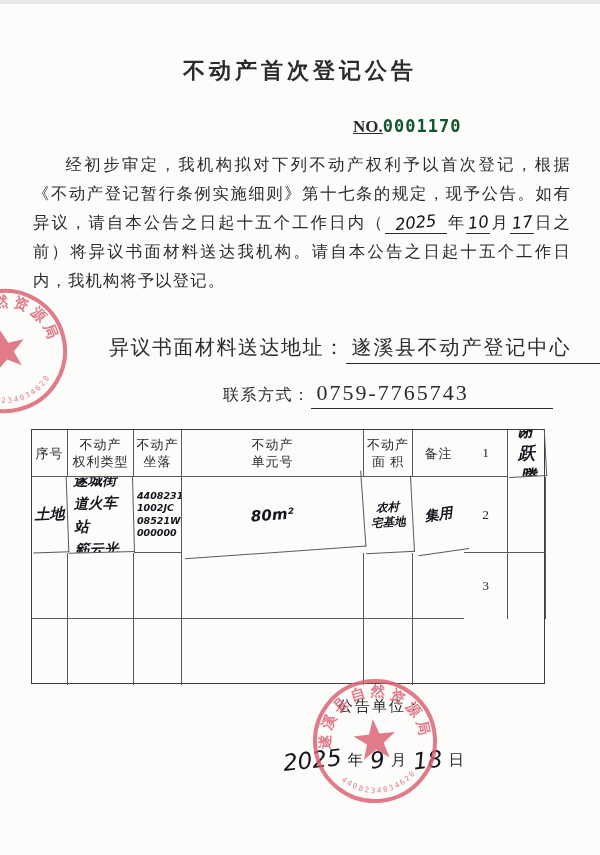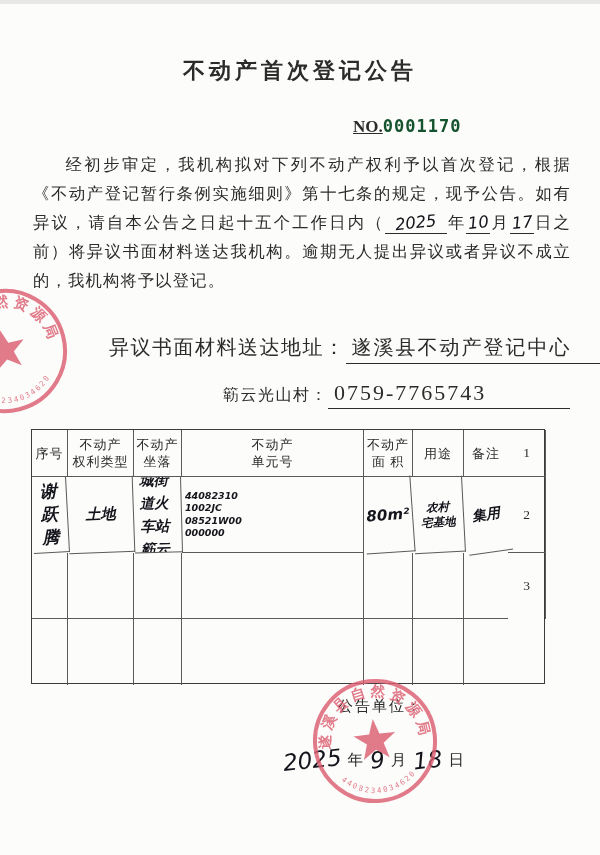--- a/index.html
+++ b/index.html
@@ -91,42 +91,41 @@
 
 <div class="page">
 
   <div class="title">不动产首次登记公告</div>
 
   <div class="no-line">
     <span class="no-prefix">NO.</span><span class="no-value">0001170</span>
   </div>
 
   <div class="notice">
-    <span>经初步审定，我机构拟对下列不动产权利予以首次登记，根据《不动产登记暂行条例实施细则》第十七条的规定，现予公告。如有异议，请自本公告之日起十五个工作日内（</span><span class="blank w-year"><span class="hand tilt">2025</span></span><span>年</span><span class="blank w-sm"><span class="hand tilt">10</span></span><span>月</span><span class="blank w-sm"><span class="hand tilt">17</span></span><span>日之前）</span><span>将异议书面材料送达我机构。逾期无人提出异议或者异议不成立的，我机构将予以登记。</span>
+    <span>经初步审定，我机构拟对下列不动产权利予以首次登记，根据《不动产登记暂行条例实施细则》第十七条的规定，现予公告。如有异议，请自本公告之日起十五个工作日内（</span><span class="blank w-year"><span class="hand tilt">2025</span></span><span>年</span><span class="blank w-sm"><span class="hand tilt">10</span></span><span>月</span><span class="blank w-sm"><span class="hand tilt">17</span></span><span>日之前）</span><span>将异议书面材料送达我机构。请自本公告之日起十五个工作日内，我机构将予以登记。</span>
   </div>
 
   <div class="addr-line">
     <span>异议书面材料送达地址：</span><span class="u-val">遂溪县不动产登记中心</span>
   </div>
 
   <div class="contact-line">
-    <span>簕云光山村：</span><span class="u-val">0759-7765743</span>
+    <span>联系方式：</span><span class="u-val">0759-7765743</span>
   </div>
 
   <div class="reg-table">
 
     <div class="cell th pre">序号</div>
     <div class="cell th pre">不动产
 权利类型</div>
     <div class="cell th pre">不动产坐落</div>
     <div class="cell th pre">不动产
 单元号</div>
     <div class="cell th pre">不动产
 面 积</div>
-    <div class="cell th pre">用途</div>
     <div class="cell th pre last-col">备注</div>
 
     <div class="cell idx">1</div>
     <div class="cell hand hw-name pre">谢跃腾</div>
     <div class="cell hand hw-type pre">土地</div>
     <div class="cell hand hw-loc pre">遂溪县遂城街道火车站
 簕云光山村</div>
     <div class="cell hand hw-unit pre">44082310
 1002JC
 08521W00

